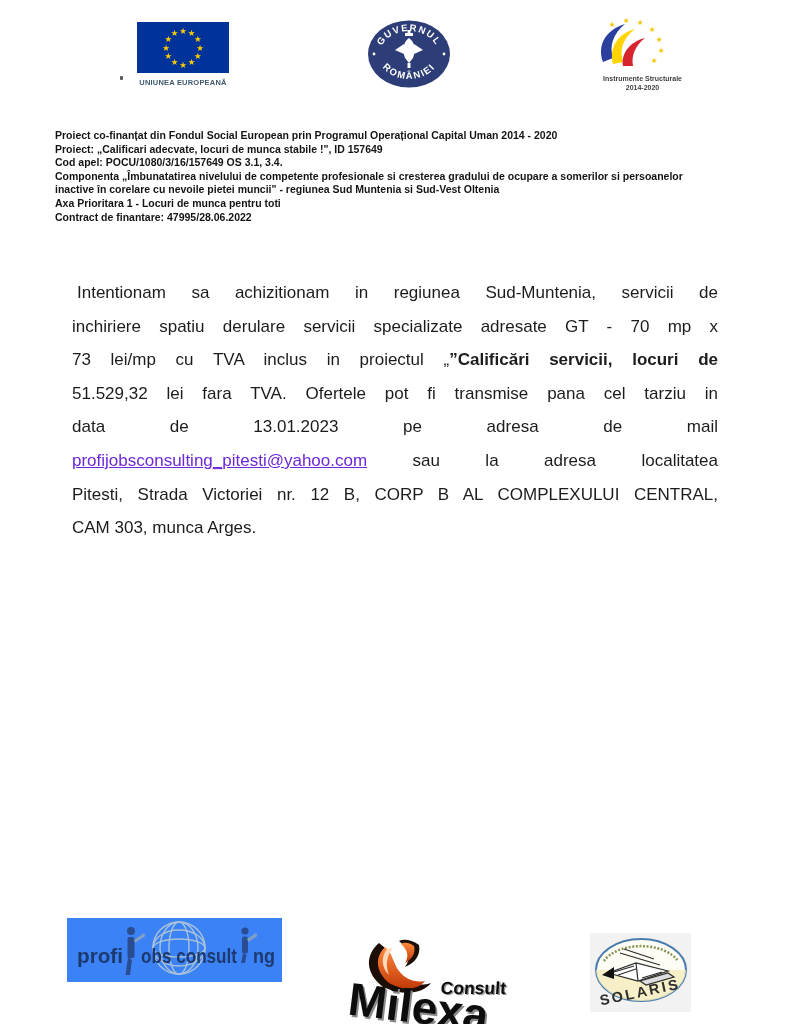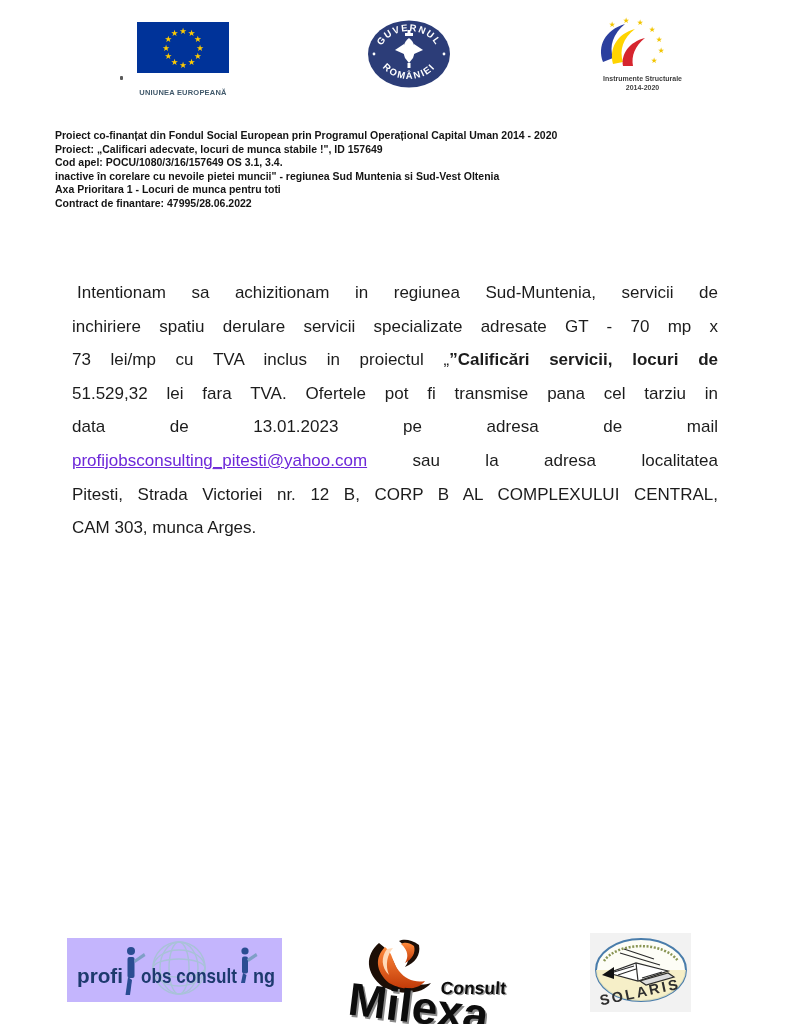--- a/index.html
+++ b/index.html
@@ -3,21 +3,21 @@
 <meta charset="utf-8">
 <style>
   html,body{margin:0;padding:0;background:#9a9a9a;}
   .page{
     position:relative;width:791px;height:1024px;margin:0 auto;
     background:#ffffff;overflow:hidden;
     font-family:"Liberation Sans",sans-serif;color:#1e1e1e;
   }
   
   .eu-logo{position:absolute;left:137px;top:22px;width:92px;}
-  .eu-caption{margin-top:11px;font-size:7.5px;font-weight:700;color:#41596b;text-align:center;letter-spacing:.2px;}
+  .eu-caption{margin-top:1px;font-size:7.5px;font-weight:700;color:#41596b;text-align:center;letter-spacing:.2px;}
   .speck{position:absolute;left:120px;top:76px;width:3px;height:4px;background:#5b5b5b;border-radius:1px;}
   .gov-logo{position:absolute;left:366px;top:19px;}
   .is-logo{position:absolute;left:585px;top:12px;width:115px;}
   .is-caption{margin-top:-2px;font-size:7px;font-weight:700;line-height:9px;color:#3f3f3f;text-align:center;}
   
   .project-header{
     position:absolute;left:55px;top:93px;width:700px;
     font-size:10.5px;font-weight:700;line-height:13.6px;color:#141414;
     white-space:nowrap;letter-spacing:0;margin-top:36px;
   }
@@ -26,21 +26,21 @@
     position:absolute;left:72px;top:276px;width:646px;
     font-size:17px;line-height:33.6px;color:#1c1c1c;
   }
   .body-line{text-align:justify;text-align-last:justify;}
   .body-line.last{text-align-last:left;}
   .body-line.indent{text-indent:5px;}
   .bold{font-weight:700;}
   .underline{margin-top:24px;}
   a.email-link{color:#6d28d9;text-decoration:underline;cursor:pointer;}
   
-  .pjc-box{position:absolute;left:67px;top:938px;width:215px;height:64px;background:#c4b5fd;}
+  .pjc-box{position:absolute;left:67px;top:918px;width:215px;height:64px;background:#3b82f6;}
   .milexa-box{position:absolute;left:335px;top:935px;width:190px;height:89px;}
   .solaris-box{position:absolute;left:590px;top:933px;width:101px;height:79px;background:#f2f2f2;}
 </style>
 </head>
 <body>
 
 <div class="page">
 
   <div class="speck"></div>
 
@@ -107,20 +107,21 @@
     <div class="is-caption">
       <div>Instrumente Structurale</div>
       <div>2014-2020</div>
     </div>
   </div>
 
   <div class="project-header">
       <div>Proiect co-finanțat din  Fondul Social European prin Programul Operațional Capital Uman 2014 - 2020</div>
       <div>Proiect: „Calificari adecvate, locuri de munca stabile !", ID 157649</div>
       <div>Cod apel: POCU/1080/3/16/157649 OS 3.1, 3.4.</div>
+      <div>Componenta „Îmbunatatirea nivelului de competente profesionale si cresterea gradului de ocupare a somerilor si persoanelor</div>
       <div>inactive în corelare cu nevoile pietei muncii" - regiunea Sud Muntenia si Sud-Vest Oltenia</div>
       <div>Axa Prioritara 1 - Locuri de munca pentru toti</div>
       <div>Contract de finantare: 47995/28.06.2022</div>
     </div>
 
   <div class="body-paragraph">
       <div class="body-line indent"><span>Intentionam sa achizitionam in regiunea Sud-Muntenia, servicii de</span></div>
       <div class="body-line"><span>inchiriere spatiu derulare servicii specializate adresate GT - 70 mp x</span></div>
       <div class="body-line"><span>73 lei/mp cu TVA inclus in proiectul „</span><span class="bold">”Calificări servicii, locuri de</span></div>
       <div class="body-line"><span>51.529,32 lei fara TVA. Ofertele pot fi transmise pana cel tarziu in</span></div>

